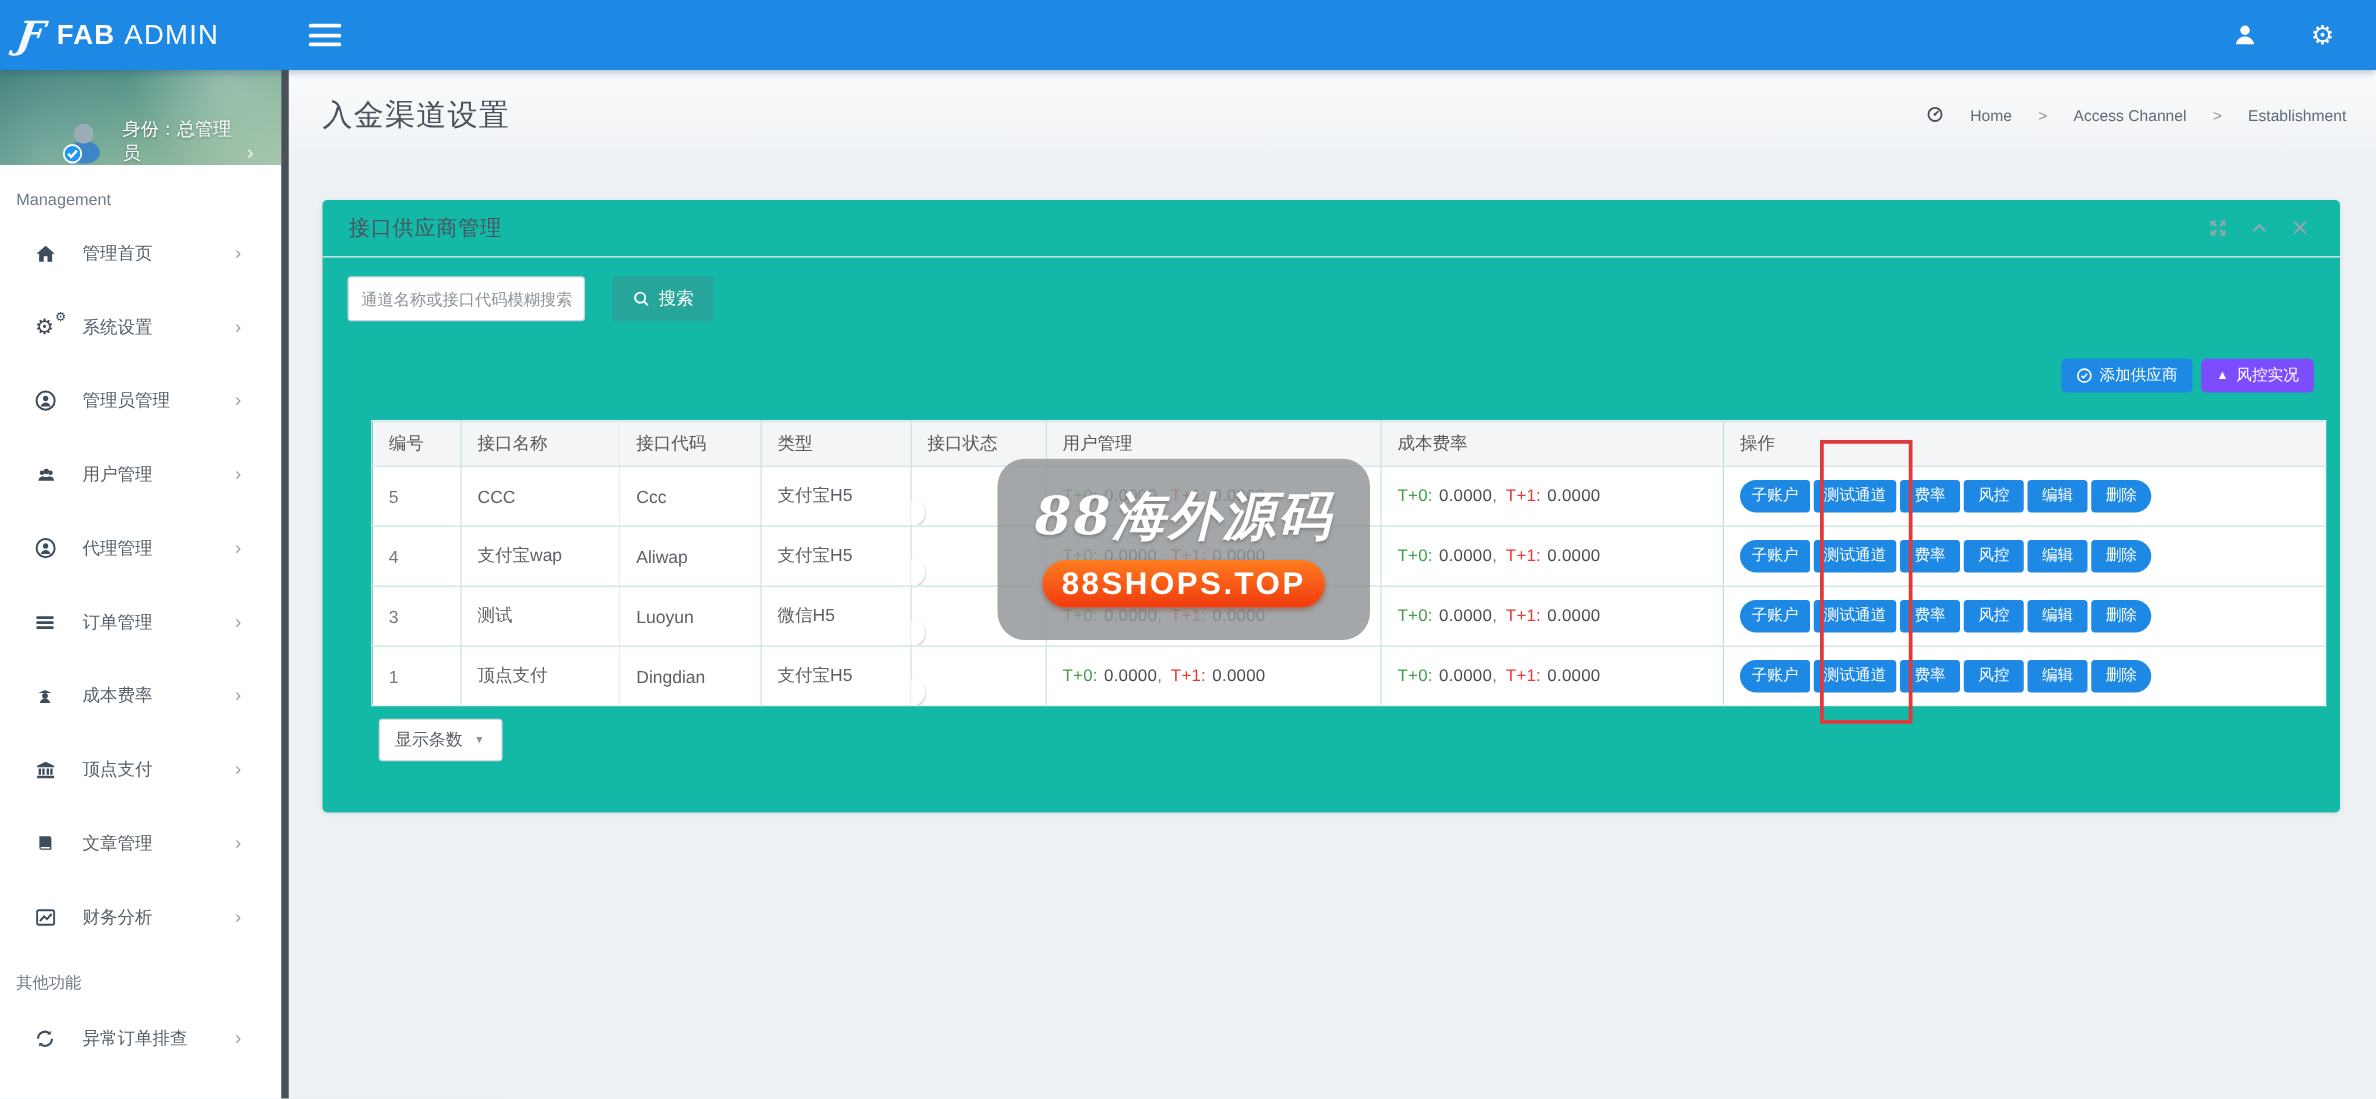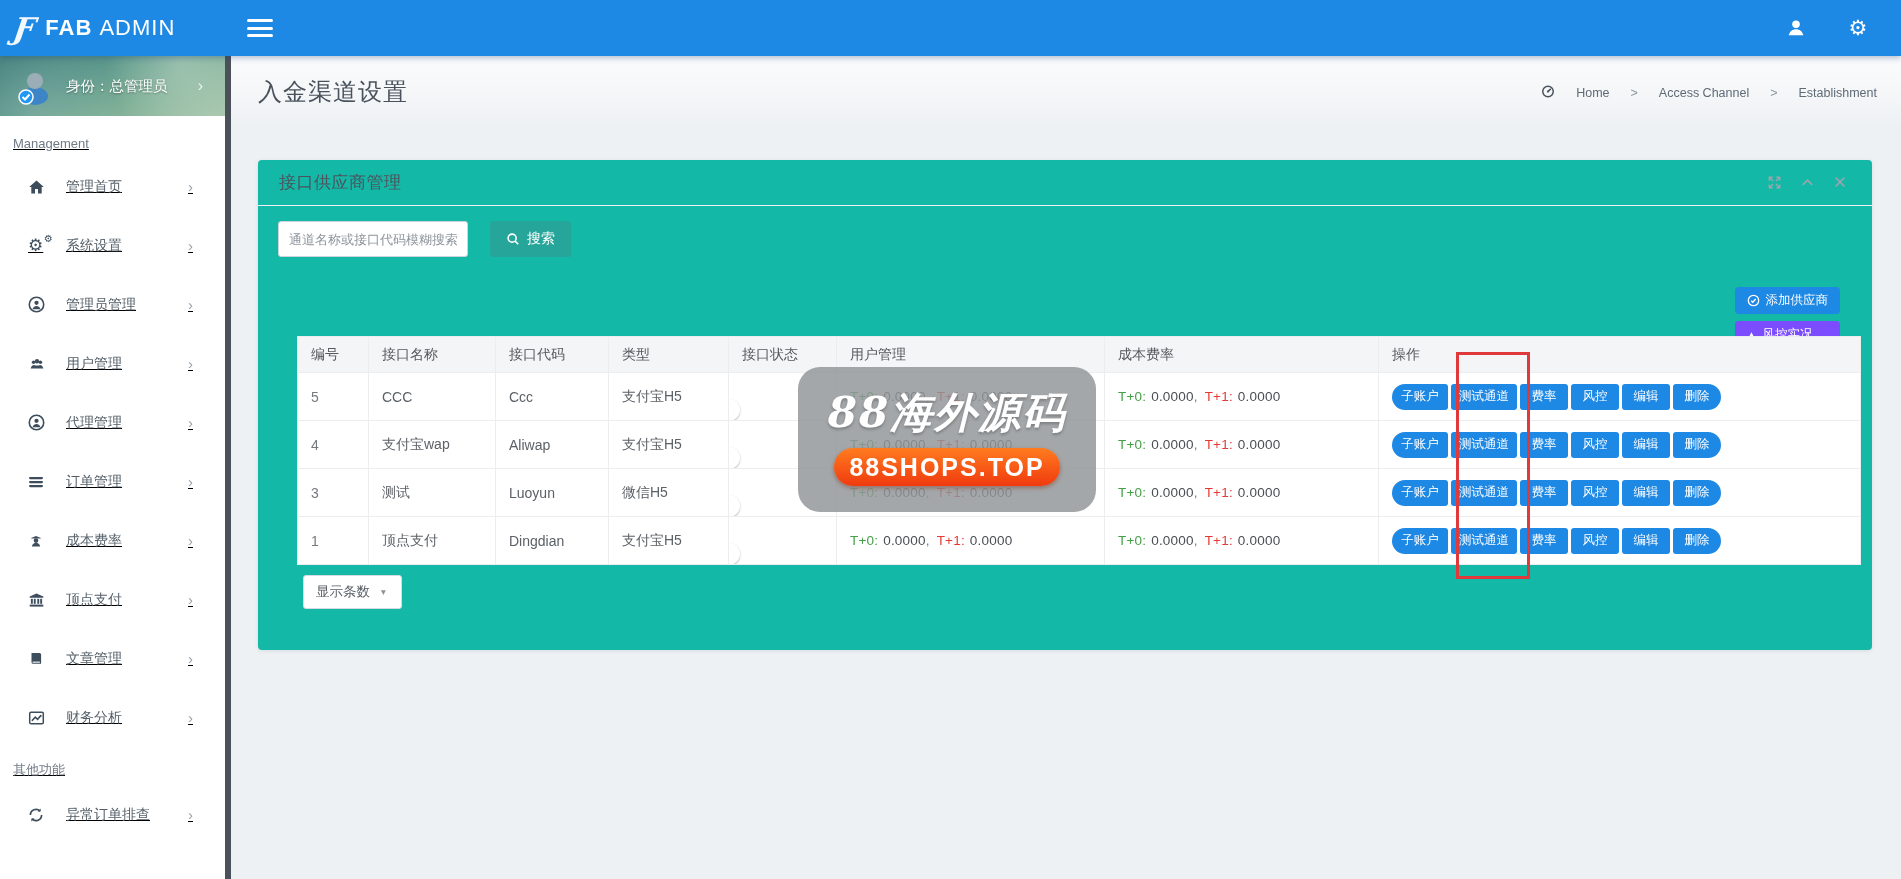--- a/index.html
+++ b/index.html
@@ -17,29 +17,29 @@
   .logo-text .lt{font-weight:300;}
   .hamburger{margin-left:22px;width:26px;height:18px;display:flex;flex-direction:column;justify-content:space-between;cursor:pointer;}
   .hamburger i{display:block;height:3px;background:#fff;border-radius:2px;}
   .nav-right{margin-left:auto;display:flex;align-items:center;gap:40px;padding-right:32px;}
   .nav-icon{width:22px;height:22px;display:flex;align-items:center;justify-content:center;cursor:pointer;}
   .gear-glyph{color:#fff;font-size:21px;line-height:1;font-family:"DejaVu Sans",sans-serif;}
 
   
   .sidebar{position:absolute;left:0;top:56px;width:225px;height:823px;background:#fff;z-index:20;}
   .side-divider{position:absolute;left:225px;top:56px;width:6px;height:823px;background:#4a5158;z-index:25;}
-  .user-panel{position:relative;height:60px;display:flex;align-items:center;
-     background:linear-gradient(150deg,#3f7e7a 0%,#5a968a 35%,#7fb096 65%,#a9c7ad 100%);}
+  .user-panel{position:relative;height:76px;display:flex;align-items:flex-end;
+     background:linear-gradient(150deg,#3f7e7a 0%,#5a968a 35%,#7fb096 65%,#a9c7ad 100%);padding-left:32px;}
   .user-panel:after{content:"";position:absolute;inset:0;
      background:radial-gradient(circle at 80% 10%,rgba(255,255,255,.25),transparent 40%),
                 radial-gradient(circle at 15% 85%,rgba(255,255,255,.15),transparent 45%);}
   .avatar{position:relative;margin-left:14px;width:40px;height:40px;z-index:2;}
   .identity{margin-left:12px;color:#fff;font-size:14.5px;text-shadow:0 1px 2px rgba(0,0,0,.35);z-index:2;}
   .user-chevron{margin-left:auto;margin-right:22px;color:#eaf4f0;font-size:16px;z-index:2;}
-  .menu{padding-top:20px;text-decoration:underline;}
+  .menu{padding-top:20px;}
   .menu-section{padding-left:13px;color:#6f7a85;font-size:13px;margin-bottom:6px;}
   .menu-section.second{margin-top:14px;}
   .menu-item{height:59px;display:flex;align-items:center;padding:0 32px 0 28px;cursor:pointer;color:#556069;}
   .mi-icon{width:22px;height:18px;display:flex;align-items:center;color:#3d4d5c;position:relative;}
   .mi-icon svg{display:block;}
   .mi-gear-big{font-size:17px;line-height:1;color:#3d4d5c;}
   .mi-gear-small{position:absolute;right:-3px;top:-4px;font-size:10px;color:#3d4d5c;}
   .mi-label{margin-left:16px;font-size:14px;}
   .mi-chevron{margin-left:auto;color:#98a1a9;font-size:15px;}
 
@@ -61,21 +61,21 @@
   .card-ctrl{width:16px;height:16px;cursor:pointer;display:flex;align-items:center;justify-content:center;}
 
   .search-input{position:absolute;left:20px;top:61px;width:190px;height:36px;box-sizing:border-box;
       border:1px solid #ced4da;border-radius:3px;padding:0 10px;font-size:13px;color:#495057;outline:none;
       font-family:"Liberation Sans","DejaVu Sans",sans-serif;text-align:center;}
   .search-input::placeholder{color:#8d949b;}
   .search-btn{position:absolute;left:232px;top:61px;height:36px;padding:0 16px;background:#26a69a;border:none;
       border-radius:3px;color:#fff;font-size:14px;display:flex;align-items:center;gap:7px;cursor:pointer;
       font-family:"Liberation Sans","DejaVu Sans",sans-serif;}
 
-  .actions-row{position:absolute;right:32px;top:127px;display:flex;gap:7px;flex-direction:column;}
+  .actions-row{position:absolute;right:21px;top:127px;display:flex;gap:7px;}
   .btn-add,.btn-risk{height:27px;border:none;border-radius:4px;color:#fff;font-size:12.5px;padding:0 12px;
       display:flex;align-items:center;gap:6px;cursor:pointer;font-family:"Liberation Sans","DejaVu Sans",sans-serif;}
   .btn-add{background:#1e88e5;}
   .btn-risk{background:#7c4dff;}
   .tri-glyph{font-size:10px;line-height:1;}
 
   
   .tbl{position:absolute;left:39px;top:176px;width:1563px;border-collapse:collapse;table-layout:fixed;
        font-size:14px;color:#5c6166;}
   .tbl th,.tbl td{border:1px solid #ebedef;padding:0 0 0 13px;text-align:left;font-weight:normal;

